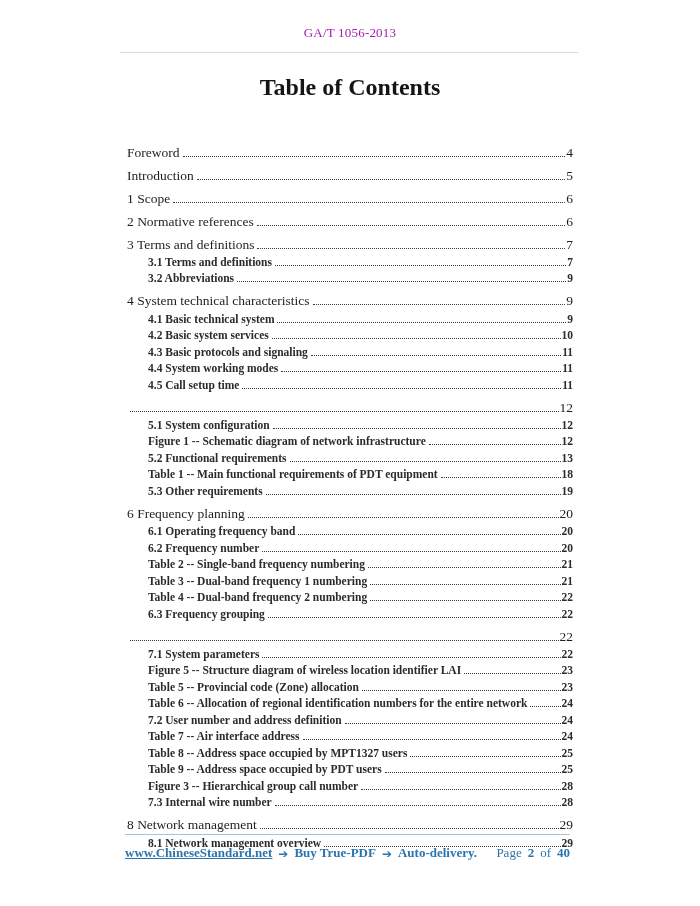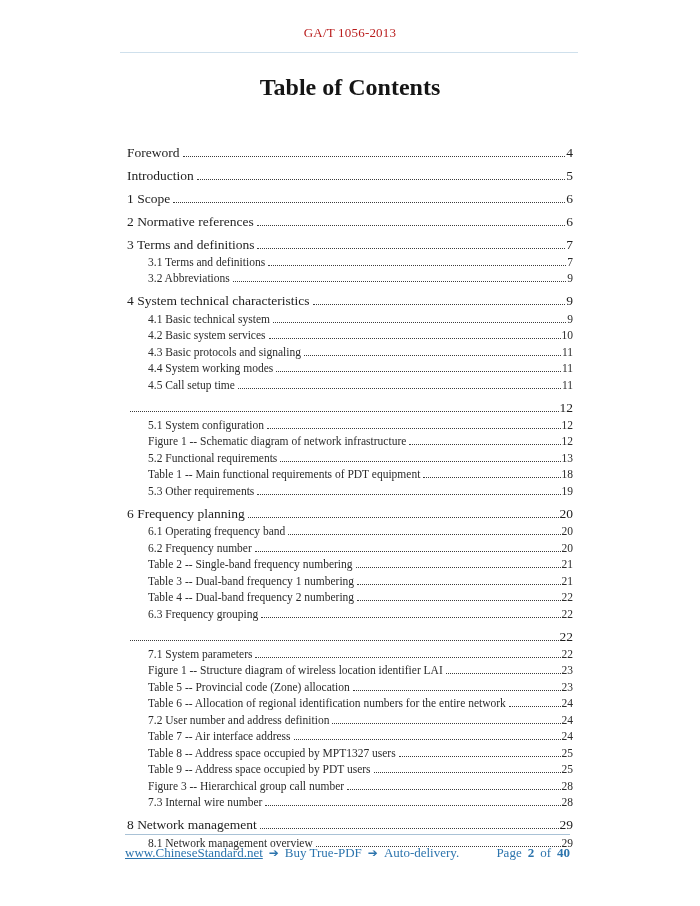--- a/index.html
+++ b/index.html
@@ -15,21 +15,21 @@
     font-family: "Liberation Serif", serif;
     color: #222222;
   }
   .doc-number {
     position: absolute;
     top: 25px;
     left: 0;
     right: 0;
     text-align: center;
     font-size: 13px;
-    color: #b91c1c;
+    color: #a21caf;
     letter-spacing: 0.2px;
   }
   .header-rule {
     position: absolute;
     top: 52px;
     left: 120px;
     width: 458px;
     border-top: 1.5px solid #cfe0ec;
   }
   .page-title {
@@ -58,20 +58,21 @@
   .toc-row.lvl0 {
     font-size: 13.5px;
     margin-top: 6.5px;
     margin-bottom: 0.8px;
     color: #1e1e1e;
   }
   .toc-row.lvl1 {
     font-size: 11.5px;
     padding-left: 21px;
     color: #2b2b2b;
+    font-weight: bold;
   }
   .toc-label {
     flex: 0 0 auto;
   }
   .toc-leader {
     flex: 1 1 auto;
     border-bottom: 1.6px dotted #3c3c3c;
     margin: 0 1px 3px 3px;
     min-width: 10px;
   }
@@ -92,21 +93,22 @@
     right: 130px;
     display: flex;
     justify-content: space-between;
     align-items: baseline;
     font-size: 13px;
     color: #2c74ad;
   }
   .footer-left {
     display: flex;
     gap: 6px;
-    align-items: center;
+    align-items: flex-end;
+    font-weight: bold;
   }
   .site-link {
     text-decoration: underline;
     cursor: pointer;
   }
   .arrow {
     font-family: "DejaVu Sans", sans-serif;
     font-size: 12px;
   }
   .page-indicator {
@@ -258,21 +260,21 @@
     <div class="toc-row lvl0">
       <span class="toc-leader"></span>
       <span class="toc-page">22</span>
     </div>
     <div class="toc-row lvl1">
       <span class="toc-label">7.1 System parameters</span>
       <span class="toc-leader"></span>
       <span class="toc-page">22</span>
     </div>
     <div class="toc-row lvl1">
-      <span class="toc-label">Figure 1 -- Structure diagram of wireless location identifier LAI</span>
+      <span class="toc-label">Figure 5 -- Structure diagram of wireless location identifier LAI</span>
       <span class="toc-leader"></span>
       <span class="toc-page">23</span>
     </div>
     <div class="toc-row lvl1">
       <span class="toc-label">Table 5 -- Provincial code (Zone) allocation</span>
       <span class="toc-leader"></span>
       <span class="toc-page">23</span>
     </div>
     <div class="toc-row lvl1">
       <span class="toc-label">Table 6 -- Allocation of regional identification numbers for the entire network</span>

